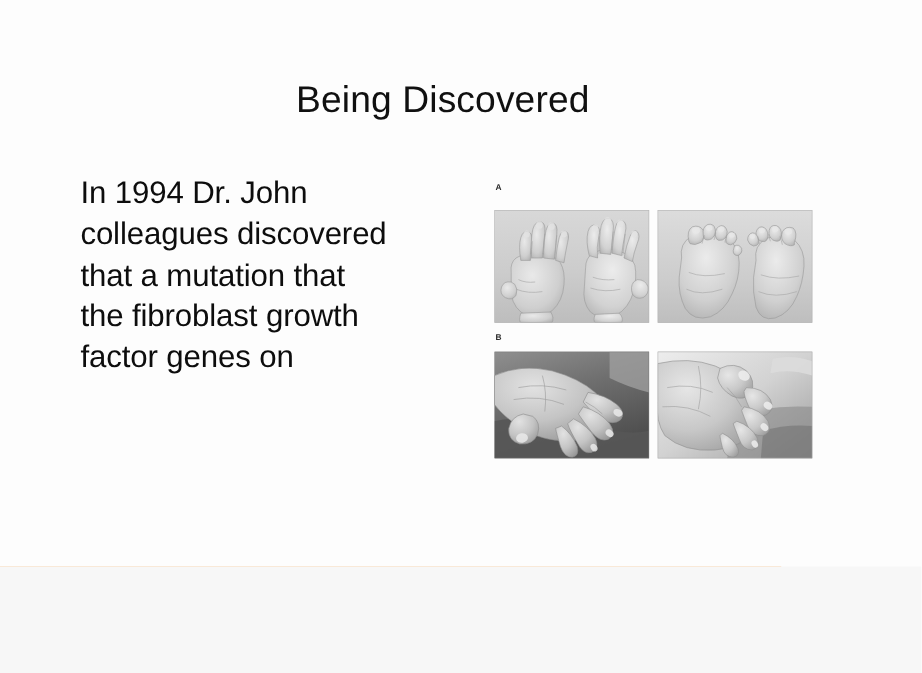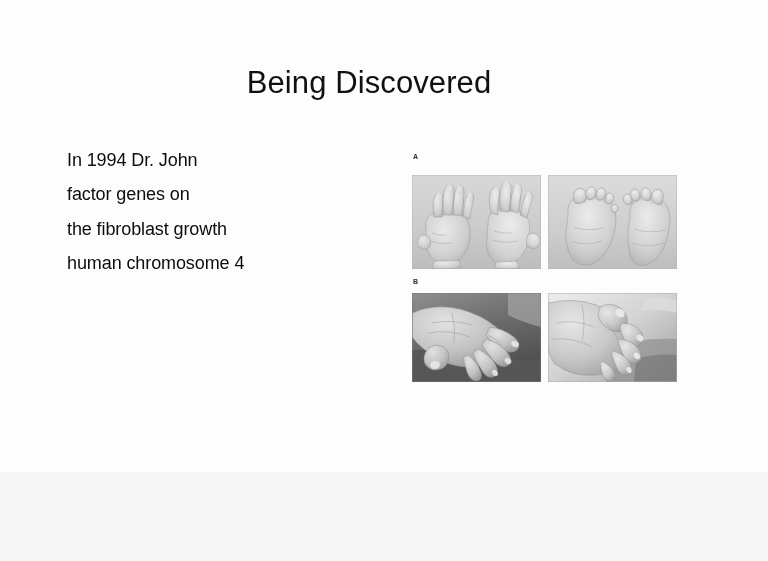--- a/index.html
+++ b/index.html
@@ -55,21 +55,21 @@
     letter-spacing: 0.1px;
     white-space: nowrap;
   }
 
   
   #body-text {
     position: absolute;
     left: 67px;
     top: 143px;
     width: 320px;
-    font-size: 18px;
+    font-size: 26px;
     line-height: 34.3px;
     color: #0d0d0d;
     letter-spacing: -0.1px;
   }
   #body-text .line {
     display: block;
     white-space: nowrap;
   }
 
   
@@ -130,23 +130,24 @@
 
 <div id="slide">
 
   <div id="slide-upper-band"></div>
   <div id="slide-lower-band"></div>
 
   <div id="slide-title">Being Discovered</div>
 
   <div id="body-text">
     <span class="line">In 1994 Dr. John</span>
+    <span class="line">colleagues discovered</span>
+    <span class="line">that a mutation that</span>
+    <span class="line">the fibroblast growth</span>
     <span class="line">factor genes on</span>
-    <span class="line">the fibroblast growth</span>
-    <span class="line">human chromosome 4</span>
   </div>
 
   <div id="figure">
 
     <div class="fig-row" id="fig-row-a">
       <div class="fig-row-label">A</div>
       <div class="fig-panels">
 
         <div class="fig-panel">
           <svg viewBox="0 0 129 94" preserveAspectRatio="none">

